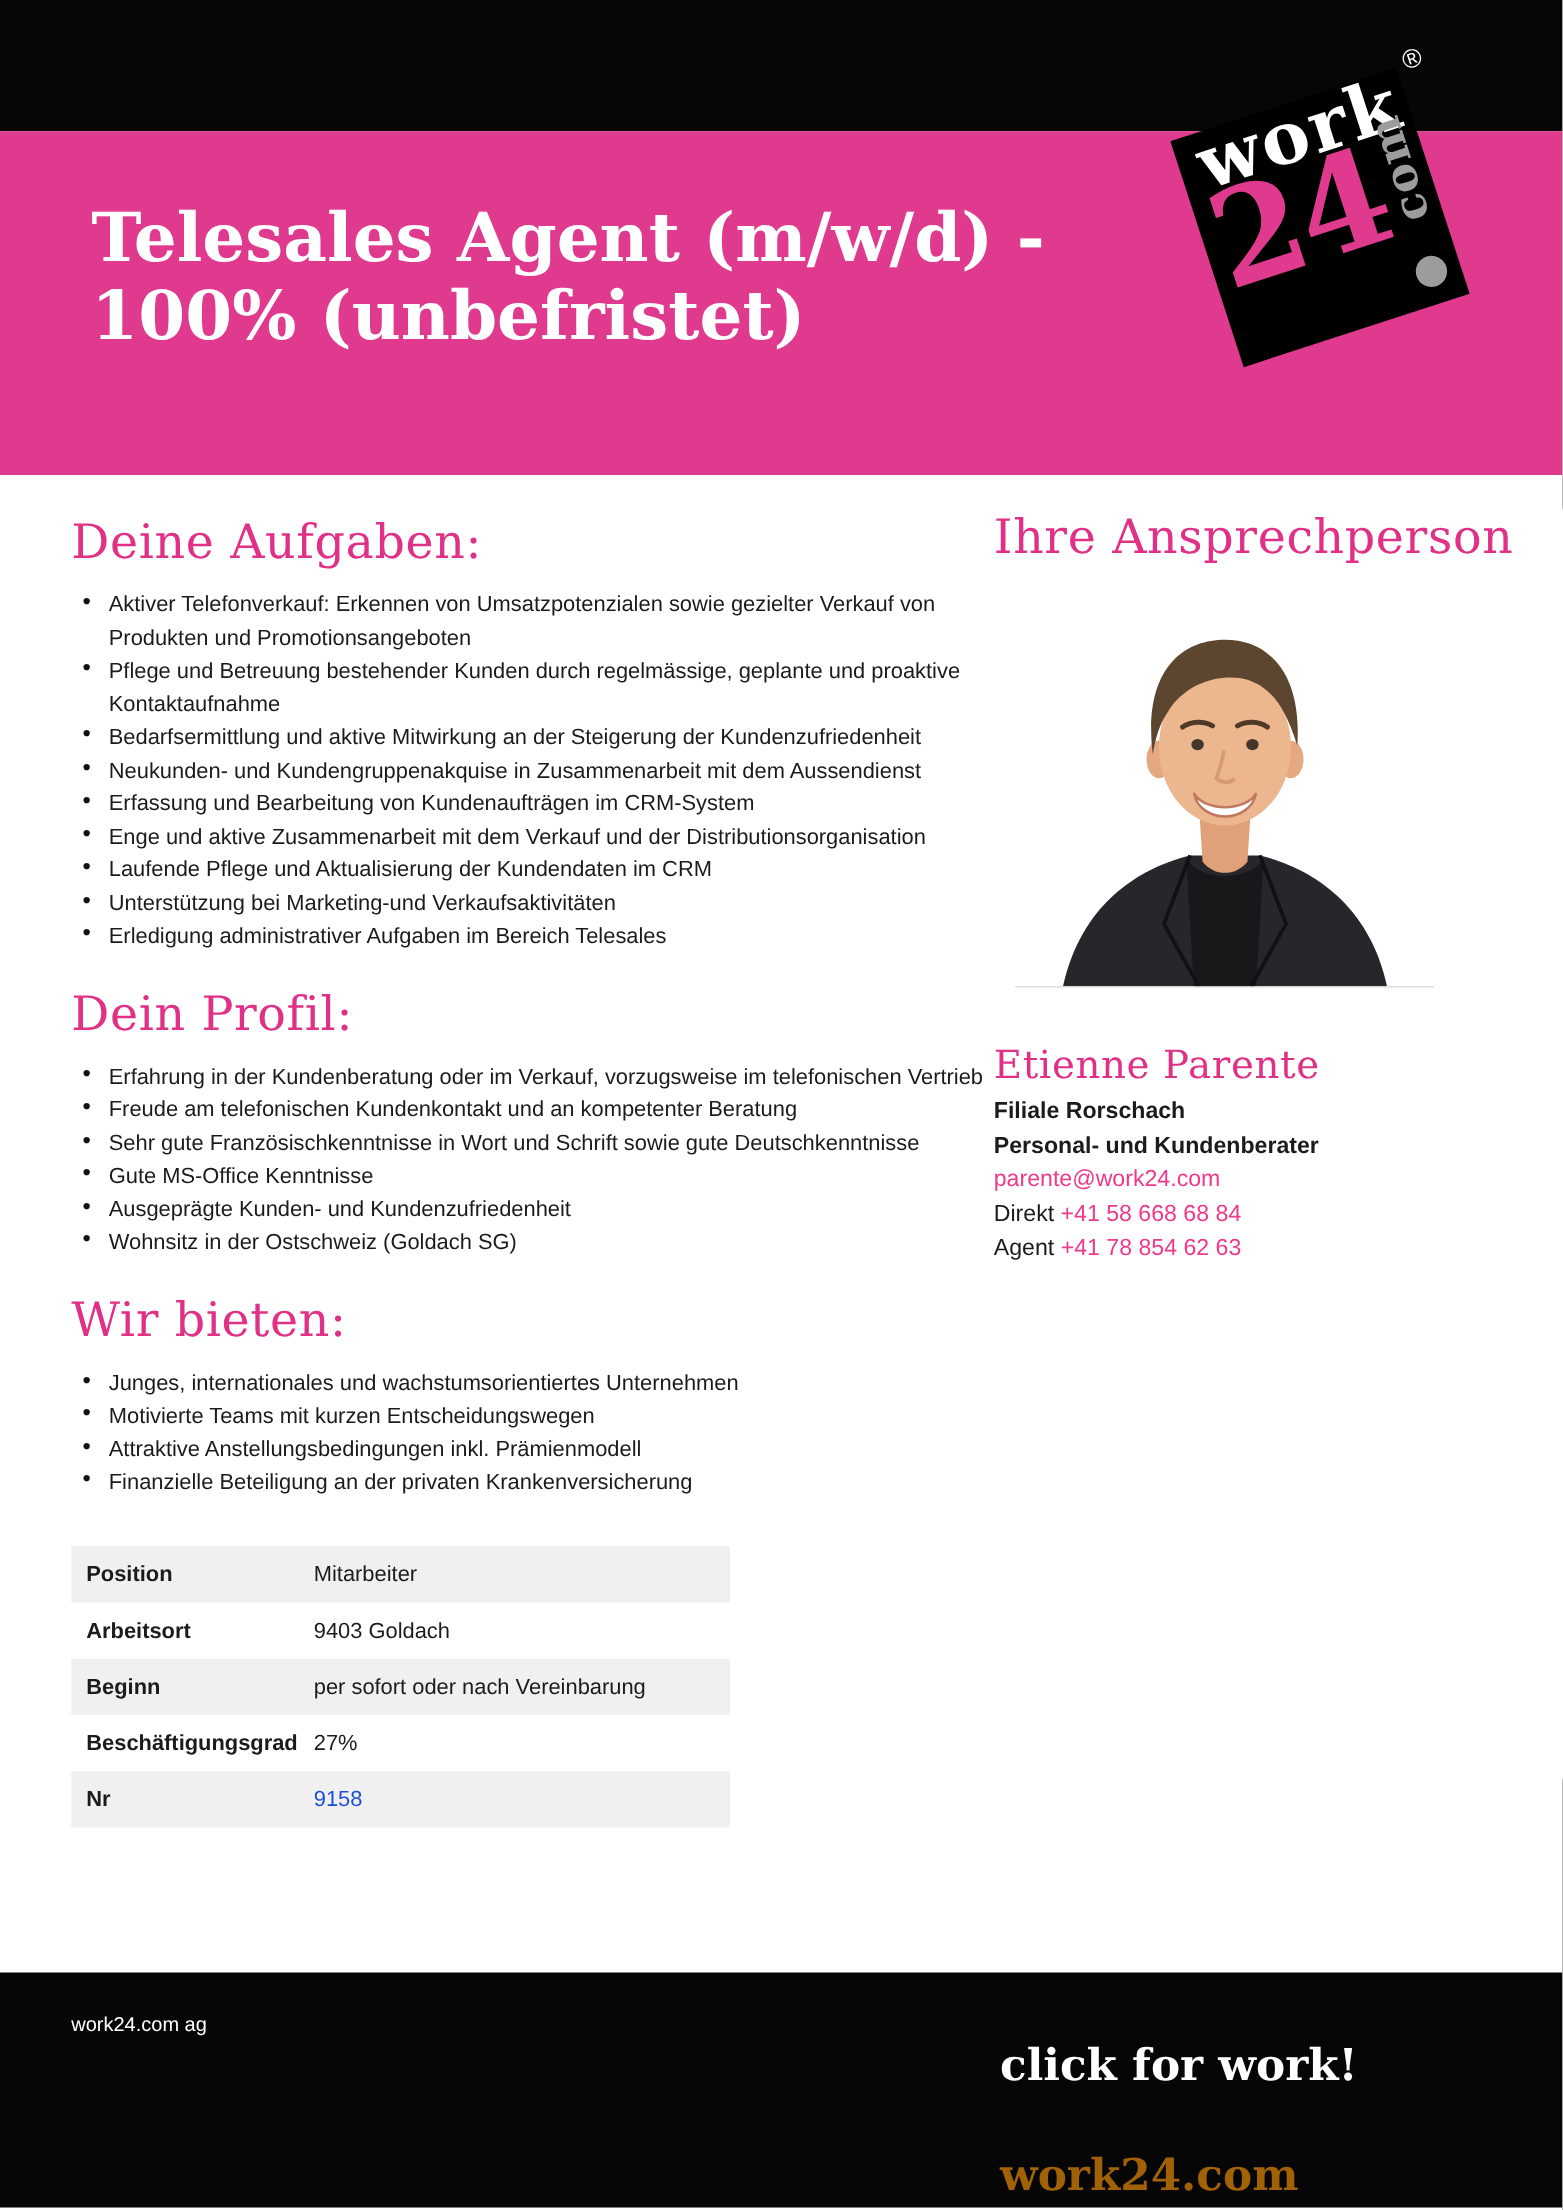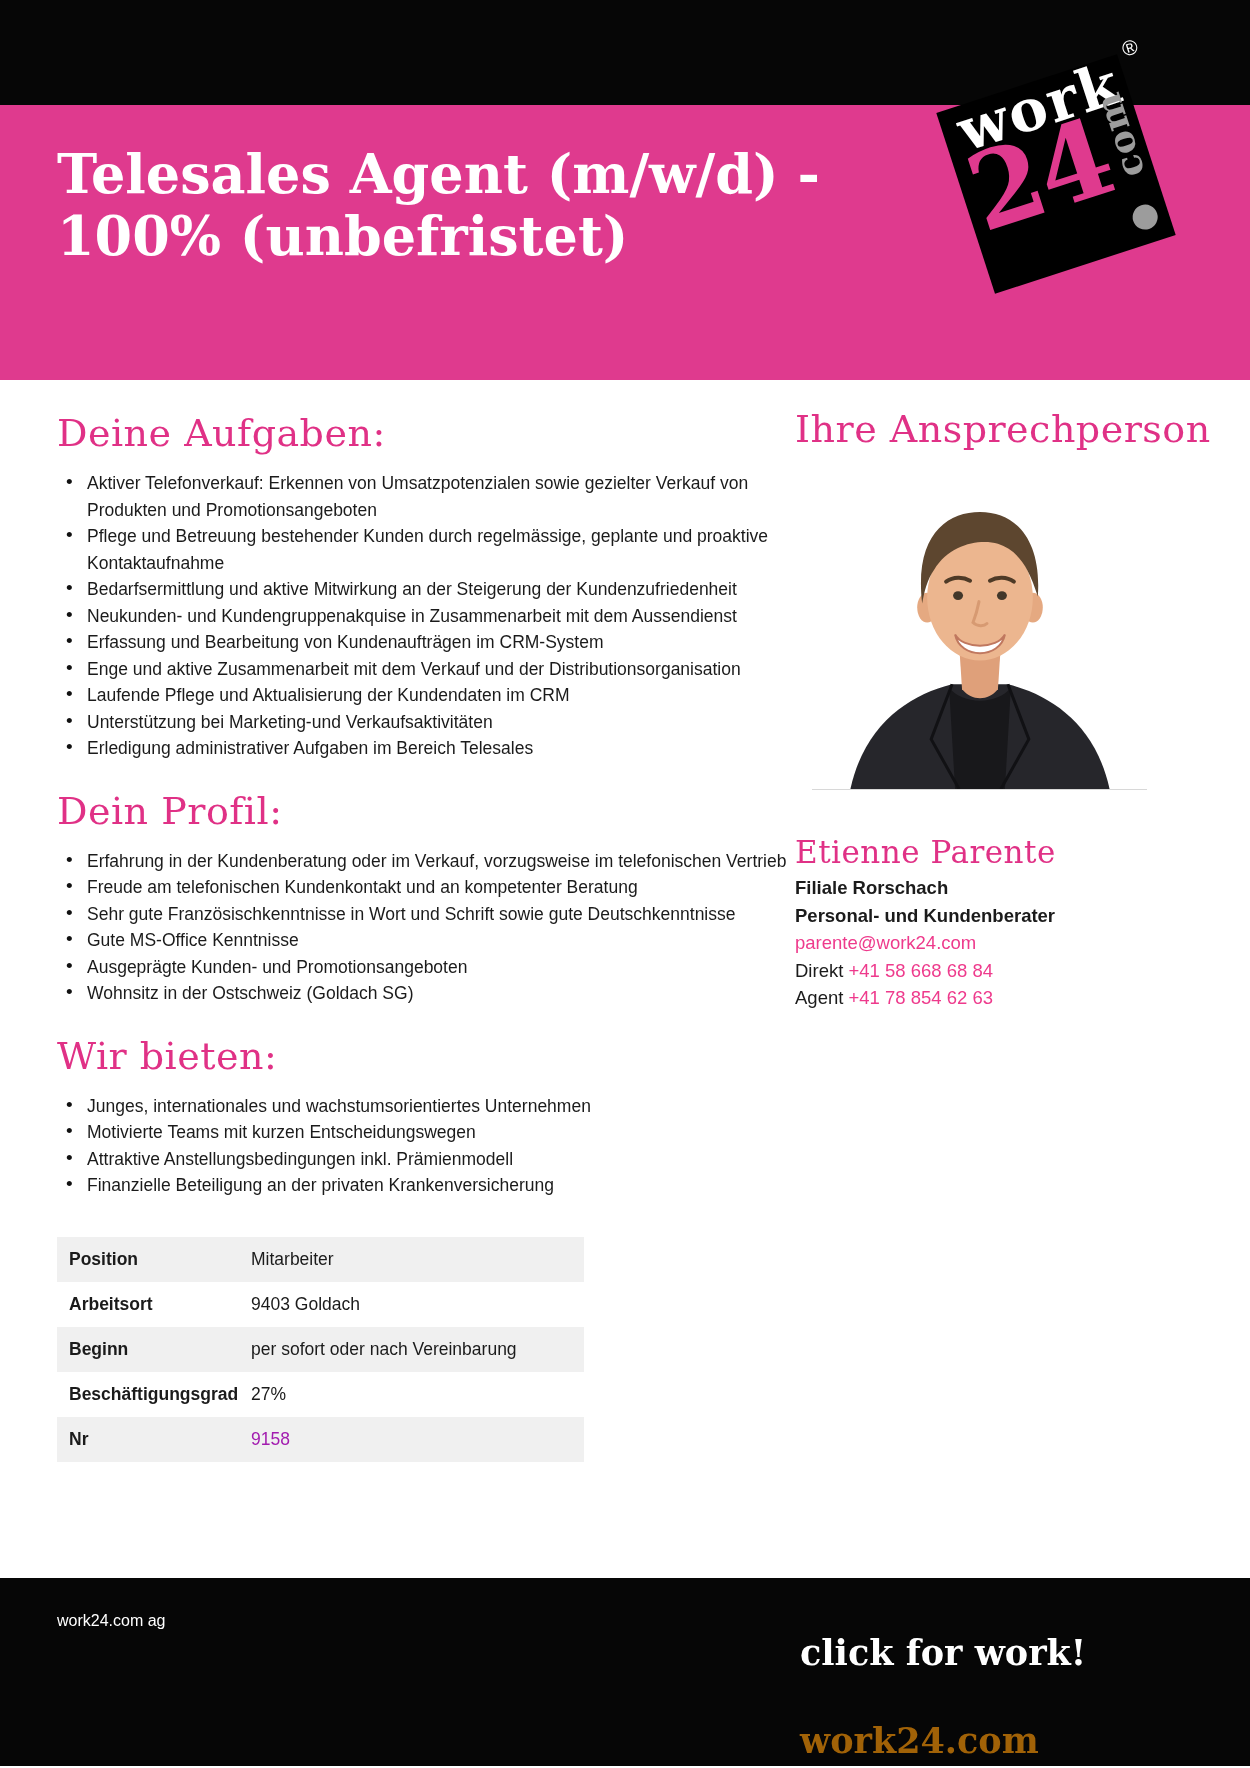--- a/index.html
+++ b/index.html
@@ -7,21 +7,21 @@
   .page {
     position: relative; width: 1250px; height: 1768px;
     margin: 0 auto; background: #ffffff; overflow: hidden;
     font-family: "Liberation Sans", sans-serif; color: #1b1b1b;
   }
 
   
   .top-bar { position: absolute; left: 0; top: 0; width: 1250px; height: 105px; background: #060606; }
   .pink-band { position: absolute; left: 0; top: 105px; width: 1250px; height: 275px; background: #df3a8e; }
   .page-title {
-    position: absolute; left: 57px; top: 38px; margin: 0;
+    position: absolute; left: 57px; top: 38px; margin: 16px;
     font-family: "DejaVu Serif", serif; font-weight: bold;
     font-size: 54px; line-height: 62px; color: #ffffff; letter-spacing: 0;
   }
 
   
   .logo {
     position: absolute; left: 961px; top: 79px; width: 190px; height: 190px;
     background: #000000; transform: rotate(-18deg); z-index: 5;
   }
   .logo-work {
@@ -57,21 +57,21 @@
   .col-left h2:first-child { margin-top: 32px; }
   ul.bullets { margin: 0; padding: 0; list-style: none; font-size: 17.5px; line-height: 26.5px; }
   ul.bullets li { position: relative; padding-left: 30px; }
   ul.bullets li::before { content: "\2022"; position: absolute; left: 9px; top: -1px; font-size: 19px; color: #111; }
 
   
   table.details { border-collapse: collapse; width: 527px; font-size: 17.5px; margin-top: 38px; }
   table.details tr.grey { background: #f0f0f0; }
   table.details th { text-align: left; font-weight: bold; width: 194px; padding: 12px 0 12px 12px; }
   table.details td { padding: 12px 0; }
-  td.pink-val { color: #a21caf; }
+  td.pink-val { color: #1d4ed8; }
 
   
   .col-right { position: absolute; left: 795px; top: 380px; width: 420px; }
   .col-right h2 { position: absolute; left: 0; top: 28px; white-space: nowrap; }
   .photo {
     position: absolute; left: 17px; top: 98px; width: 335px; height: 312px;
     border-bottom: 1px solid #d8d8d8; background: #fff;
   }
   .photo svg { display: block; width: 100%; height: 100%; }
   .contact-name { position: absolute; left: 0; top: 454px; white-space: nowrap; }
@@ -118,21 +118,21 @@
       <li>Unterstützung bei Marketing-und Verkaufsaktivitäten</li>
       <li>Erledigung administrativer Aufgaben im Bereich Telesales</li>
     </ul>
 
     <h2 class="slab">Dein Profil:</h2>
     <ul class="bullets">
       <li>Erfahrung in der Kundenberatung oder im Verkauf, vorzugsweise im telefonischen Vertrieb</li>
       <li>Freude am telefonischen Kundenkontakt und an kompetenter Beratung</li>
       <li>Sehr gute Französischkenntnisse in Wort und Schrift sowie gute Deutschkenntnisse</li>
       <li>Gute MS-Office Kenntnisse</li>
-      <li>Ausgeprägte Kunden- und Promotionsangeboten</li>
+      <li>Ausgeprägte Kunden- und Kundenzufriedenheit</li>
       <li>Wohnsitz in der Ostschweiz (Goldach SG)</li>
     </ul>
 
     <h2 class="slab">Wir bieten:</h2>
     <ul class="bullets">
       <li>Junges, internationales und wachstumsorientiertes Unternehmen</li>
       <li>Motivierte Teams mit kurzen Entscheidungswegen</li>
       <li>Attraktive Anstellungsbedingungen inkl. Prämienmodell</li>
       <li>Finanzielle Beteiligung an der privaten Krankenversicherung</li>
     </ul>

